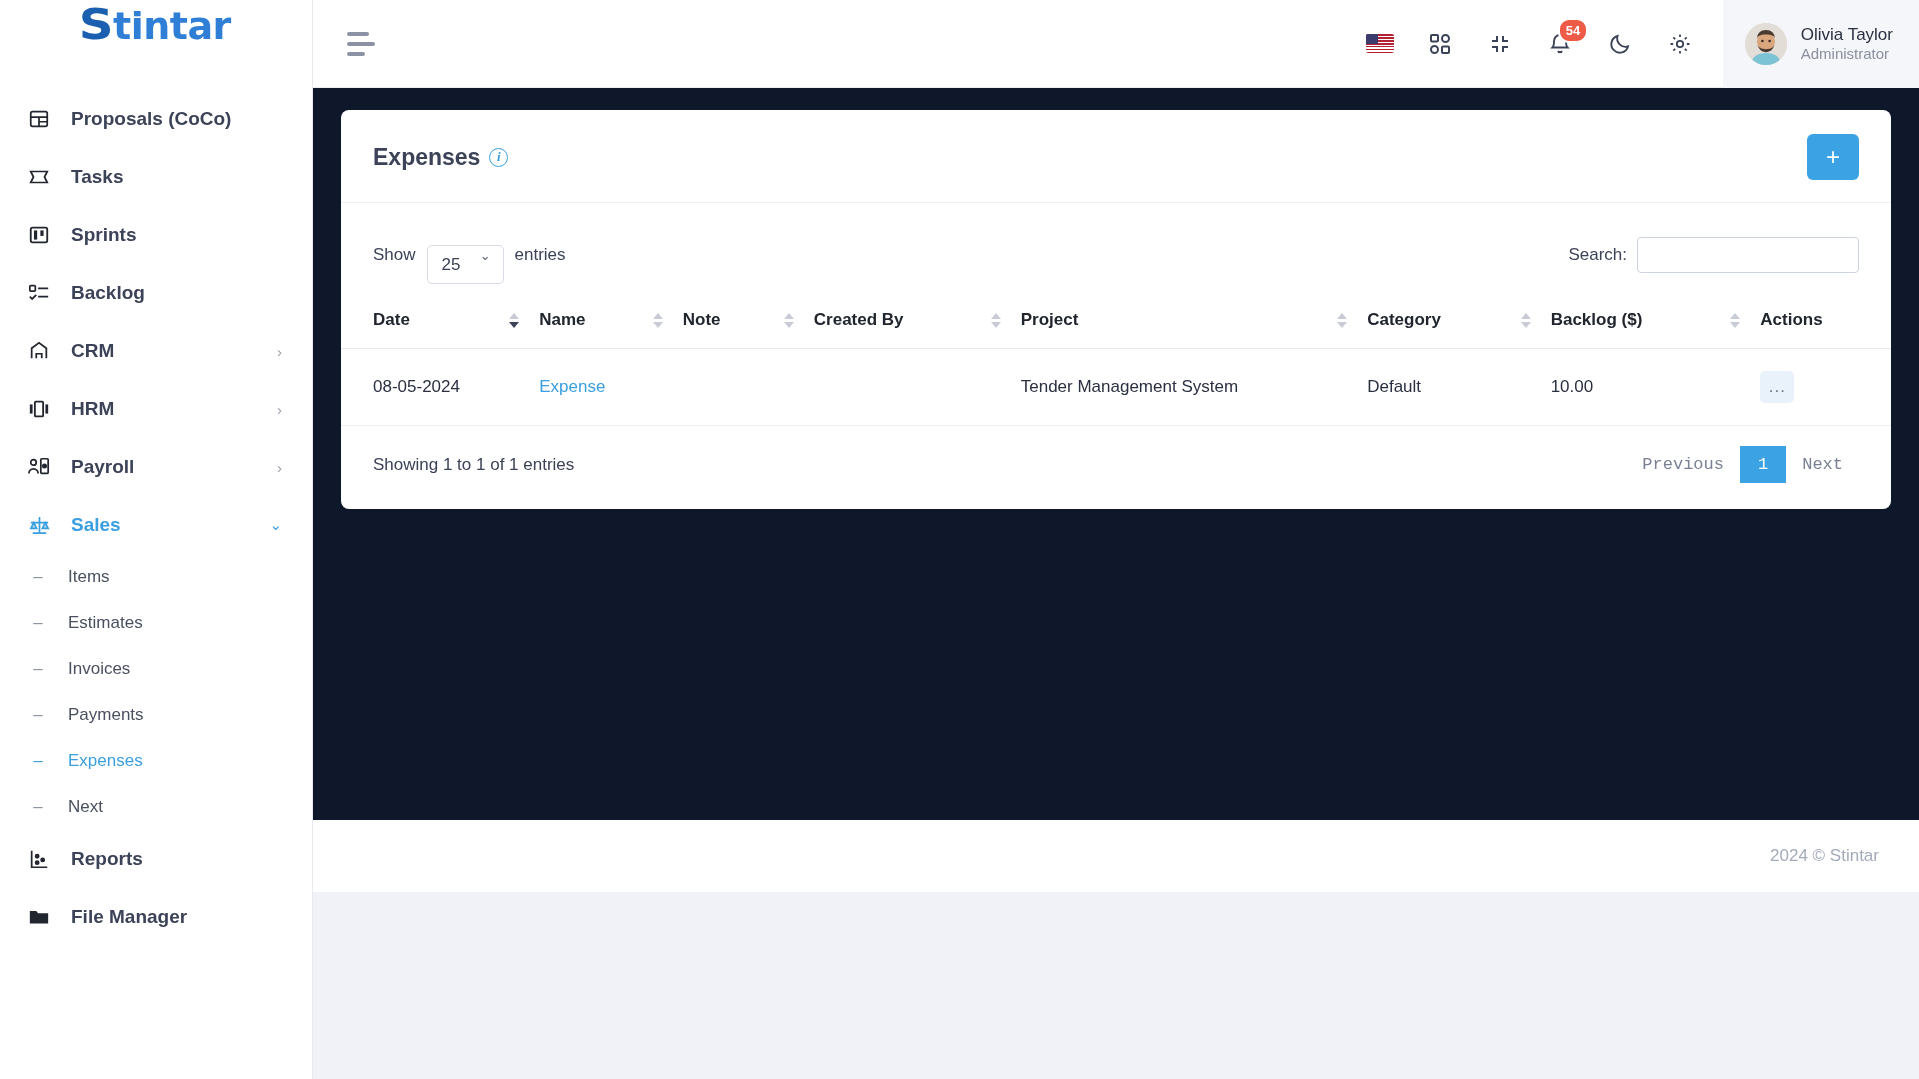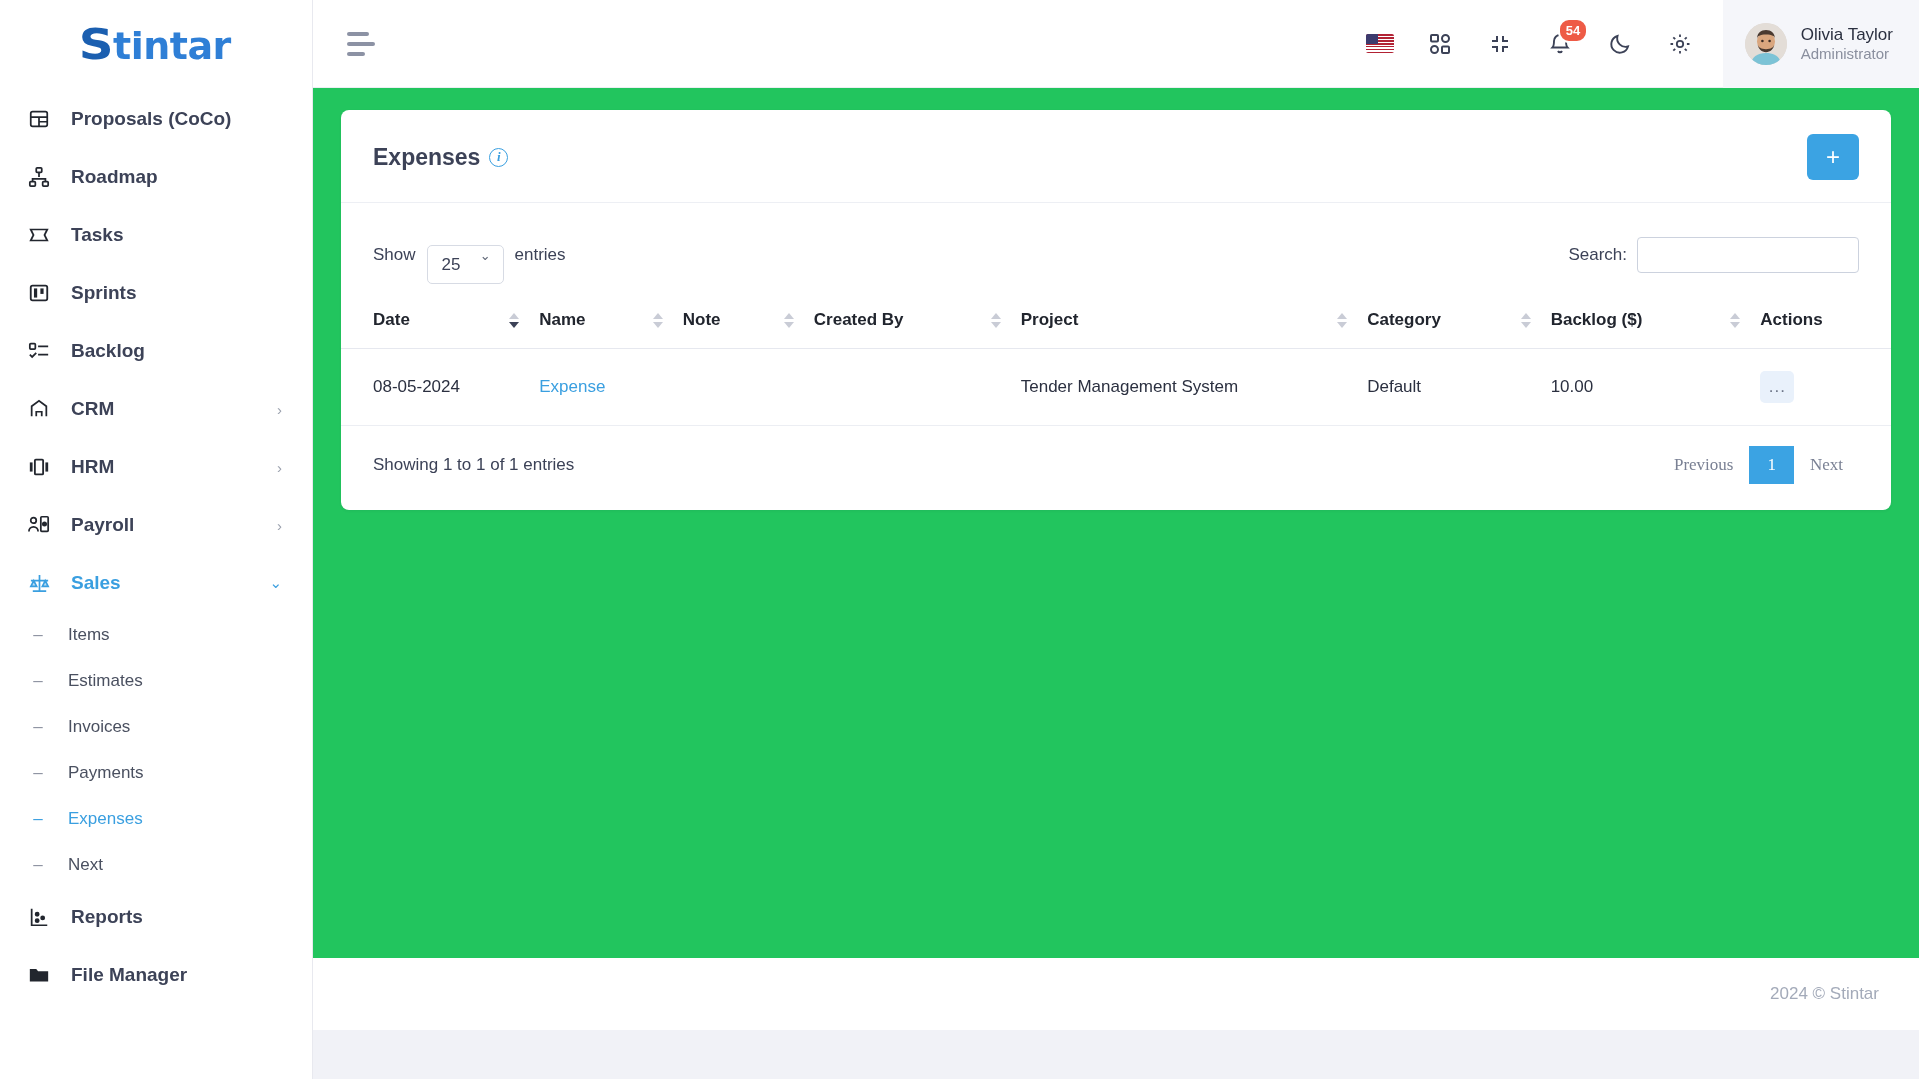--- a/index.html
+++ b/index.html
@@ -12,21 +12,21 @@
   .app { display: flex; width: 1919px; height: 1079px; }
 
   
   .sidebar {
     width: 313px; height: 1079px; background: #ffffff;
     border-right: 1px solid #e8e9ef;
     display: flex; flex-direction: column;
     flex: 0 0 313px; overflow: hidden;
   }
   .logo-wrap {
-    height: 88px; display: flex; align-items: center;
+    height: 88px; display: flex; align-items: flex-start;
     justify-content: center; flex: 0 0 88px;
   }
   .logo-text {
     font-size: 38px; font-weight: bold; letter-spacing: -0.5px;
     color: #2f7fd6; font-family: "DejaVu Sans", sans-serif;
   }
   .logo-s {
     display: inline-block; color: #1b5fb0; font-size: 42px;
     font-weight: bold; transform: scaleX(1.15); margin-right: 2px;
   }
@@ -54,22 +54,22 @@
   }
   .sub-item .dash {
     width: 20px; flex: 0 0 20px; margin-right: 20px;
     color: #8d93a1; font-size: 17px; text-align: center;
   }
   .sub-item.active { color: #3a9fe0; }
   .sub-item.active .dash { color: #3a9fe0; }
 
   
   .main {
-    flex: 1; height: 1030px; display: flex; flex-direction: column;
-    background: #22c55e; overflow: hidden; justify-content: center;
+    flex: 1; height: 892px; display: flex; flex-direction: column;
+    background: #0f172a; overflow: hidden; justify-content: center;
   }
   .topbar {
     height: 88px; flex: 0 0 88px; background: #ffffff;
     display: flex; align-items: center; padding-left: 34px;
     border-bottom: 1px solid #eceef3;
   }
   .hamburger {
     width: 34px; height: 26px; display: flex; flex-direction: column;
     justify-content: center; gap: 6px; cursor: pointer;
   }
@@ -195,21 +195,21 @@
   }
 
   .table-foot {
     display: flex; align-items: center; padding: 20px 32px 26px 32px;
   }
   .foot-info { font-size: 17px; color: #3c4257; }
   .foot-spacer { flex: 1; }
   .pagination { display: flex; align-items: center; gap: 0; }
   .page-btn {
     padding: 9px 16px; font-size: 17px; color: #7a8194; cursor: pointer;
-    background: transparent; border: none; font-family: Liberation Serif, serif;
+    background: transparent; border: none; font-family: Liberation Mono, monospace;
   }
   .page-btn.num { background: #3ba3e3; color: #fff; padding: 9px 18px; }
 
   .footer {
     height: 72px; flex: 0 0 72px; background: #fff; display: flex;
     align-items: center; justify-content: flex-end; padding-right: 40px;
     font-size: 17px; color: #a3aab9;
   }
 
   
@@ -232,31 +232,20 @@
       <div class="nav-item">
         <span class="ico">
           <svg width="22" height="22" viewBox="0 0 24 24" fill="none" stroke="currentColor" stroke-width="1.9">
             <rect x="3" y="4" width="18" height="16" rx="2"></rect>
               <path d="M3 10h18M12 10v10M12 15h9"></path>
           </svg>
         </span>
         <span class="lbl">Proposals (CoCo)</span>
       </div>
 
-      <div class="nav-item">
-        <span class="ico">
-          <svg width="22" height="22" viewBox="0 0 24 24" fill="none" stroke="currentColor" stroke-width="1.9">
-            <rect x="9" y="2" width="6" height="5" rx="1"></rect>
-              <rect x="2" y="17" width="6" height="5" rx="1"></rect>
-            <rect x="16" y="17" width="6" height="5" rx="1"></rect>
-              <path d="M12 7v5M5 17v-3h14v3"></path>
-          </svg>
-        </span>
-        <span class="lbl">Roadmap</span>
-      </div>
 
       <div class="nav-item">
         <span class="ico">
           <svg width="22" height="22" viewBox="0 0 24 24" fill="none" stroke="currentColor" stroke-width="1.9">
             <path d="M3 6h18l-3 6 3 6H3l3-6z"></path>
           </svg>
         </span>
         <span class="lbl">Tasks</span>
       </div>
 

